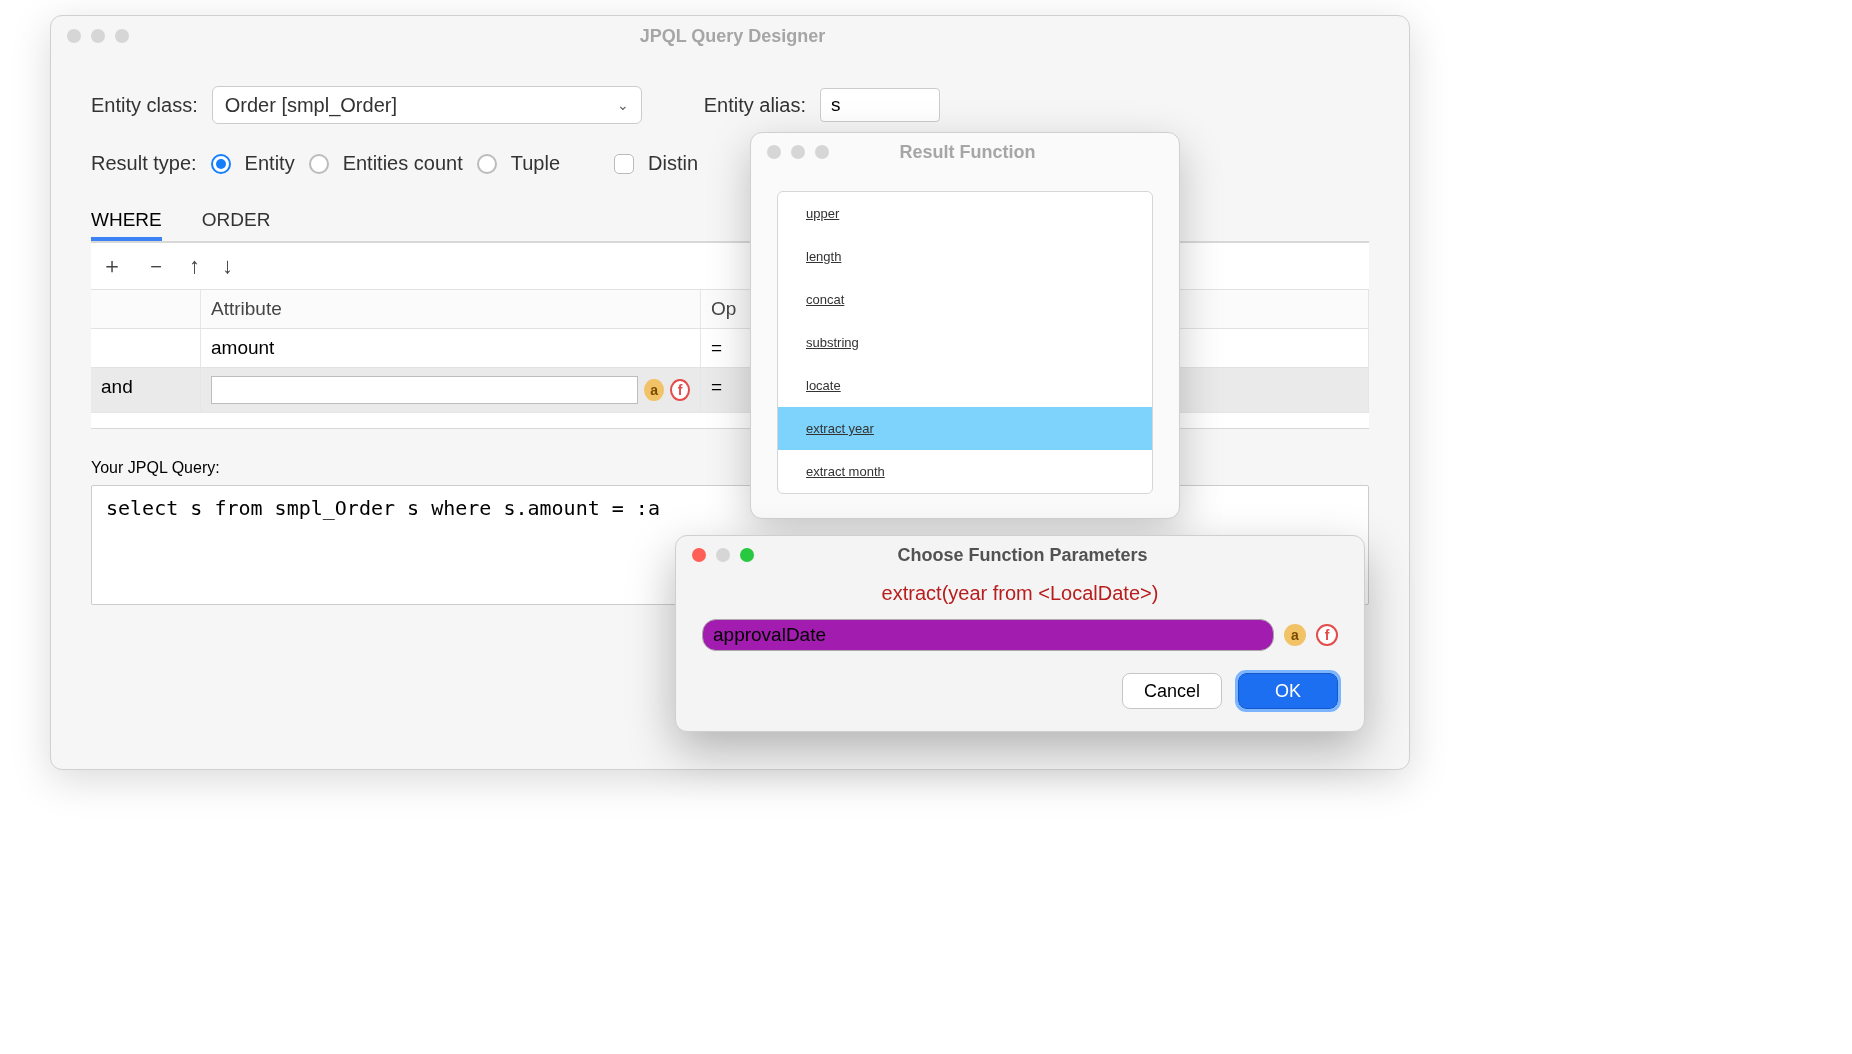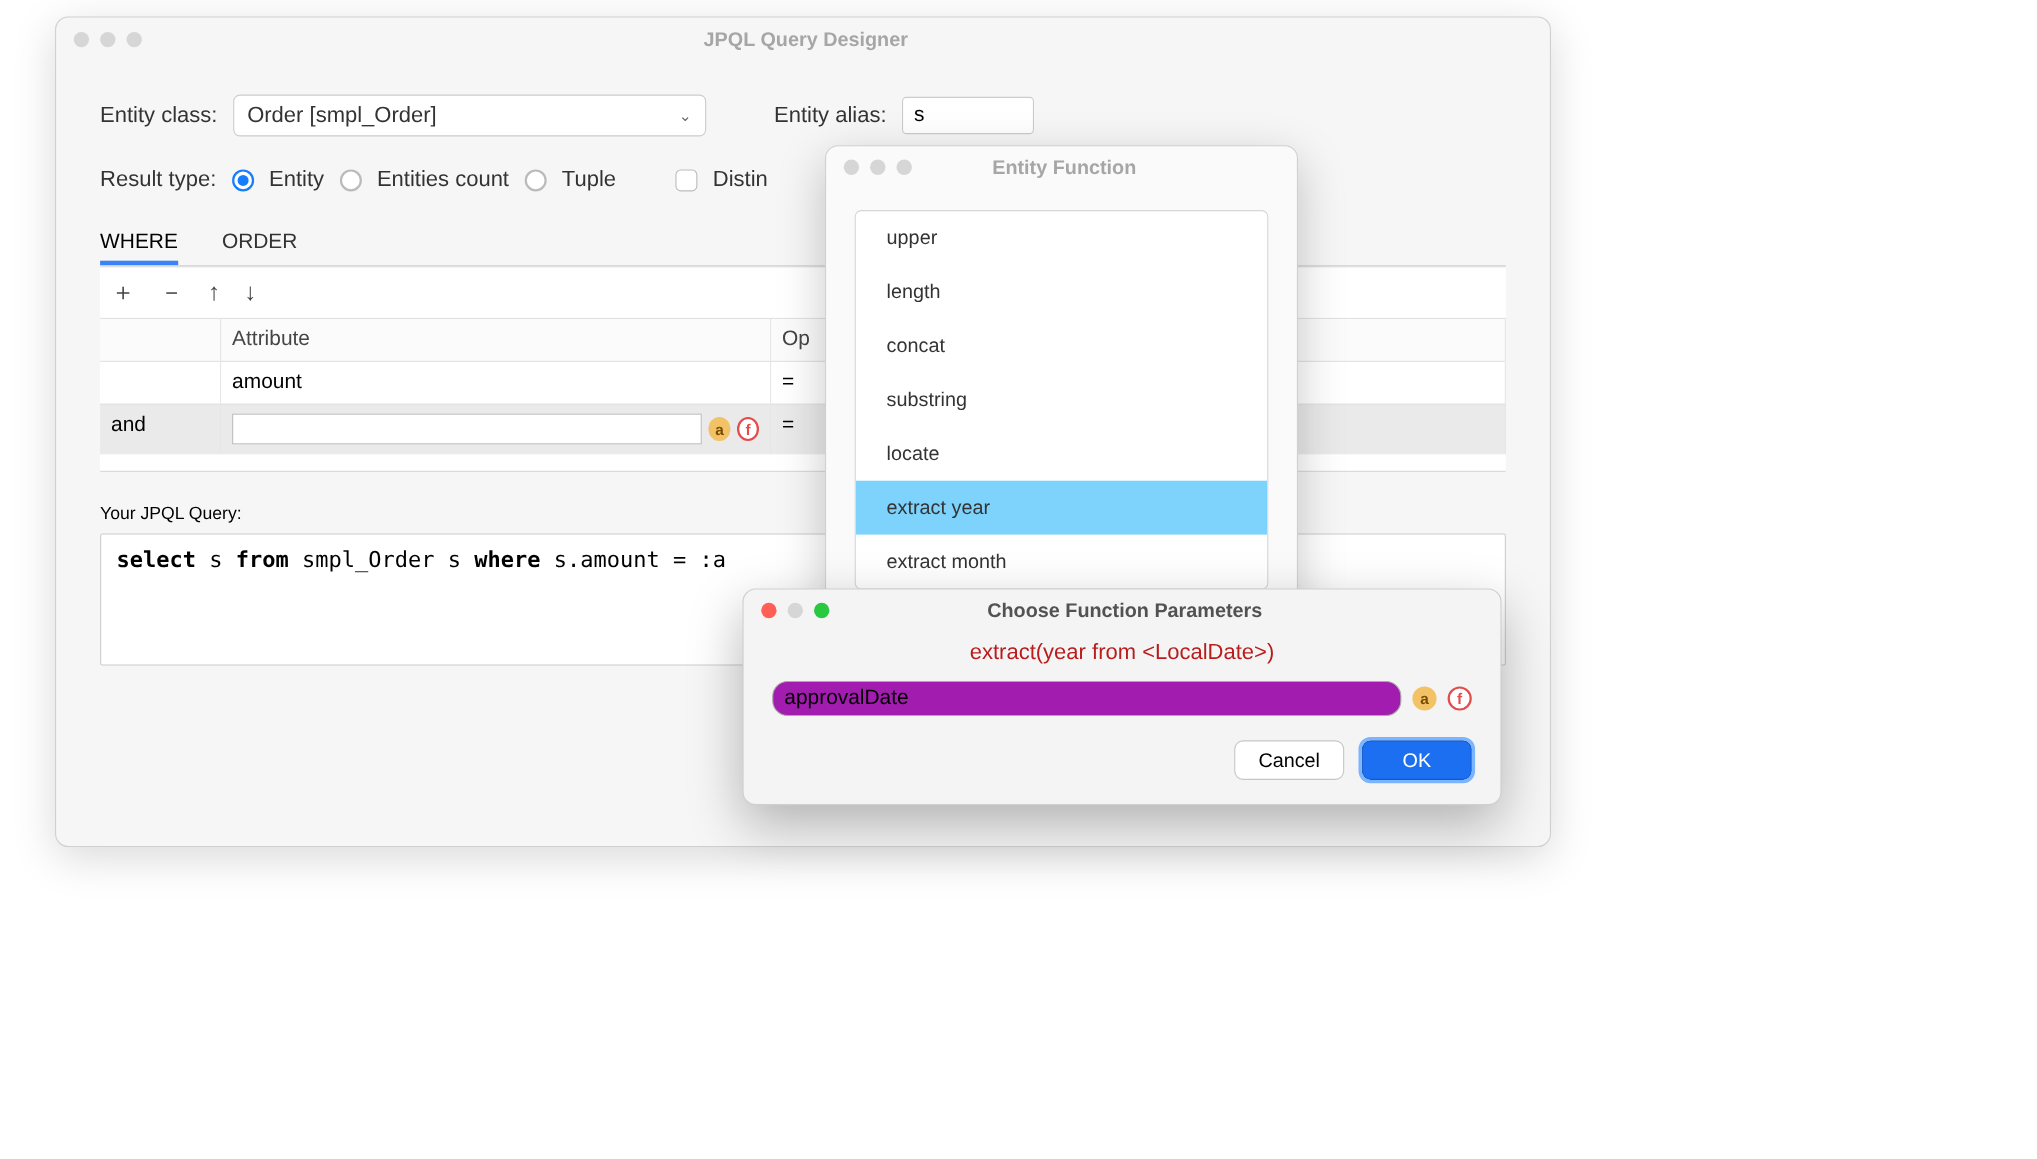--- a/index.html
+++ b/index.html
@@ -177,21 +177,21 @@
   .query-box {
     background:#fff;
     border:1px solid #ccc;
     border-radius: 2px;
     height: 120px;
     padding: 10px 14px;
     font-family: ui-monospace, Menlo, monospace;
     font-size: 20px;
     white-space: pre;
   }
-  .query-box .kw { font-weight: 700; }
+  .query-box .kw { font-weight: 400; }
 
   
   .func-window {
     position: absolute;
     left: 750px;
     top: 132px;
     width: 430px;
     border: 1px solid #d0d0d0;
     border-radius: 12px;
     background: #fafafa;
@@ -201,22 +201,23 @@
   .func-list {
     margin: 20px 26px 24px 26px;
     border: 1px solid #d6d6d6;
     border-radius: 6px;
     background: #fff;
     max-height: 350px;
     overflow: hidden;
   }
   .func-item {
     padding: 14px 28px;
-    font-size: 18px;
+    font-size: 13px;
     color: #333;
+    text-decoration: underline;
   }
   .func-item.selected { background: #7dd3fc; }
 
   
   .param-dialog {
     position: absolute;
     left: 675px;
     top: 535px;
     width: 690px;
     border: 1px solid #cfcfcf;
@@ -349,21 +350,21 @@
   </div>
 </div>
 
 <div class="func-window">
   <div class="titlebar">
     <div class="traffic-lights">
       <div class="tl gray"></div>
       <div class="tl gray"></div>
       <div class="tl gray"></div>
     </div>
-    <div class="title">Entity Function</div>
+    <div class="title">Result Function</div>
   </div>
   <div class="func-list">
     <div class="func-item">upper</div>
     <div class="func-item">length</div>
     <div class="func-item">concat</div>
     <div class="func-item">substring</div>
     <div class="func-item">locate</div>
     <div class="func-item selected">extract year</div>
     <div class="func-item">extract month</div>
   </div>

